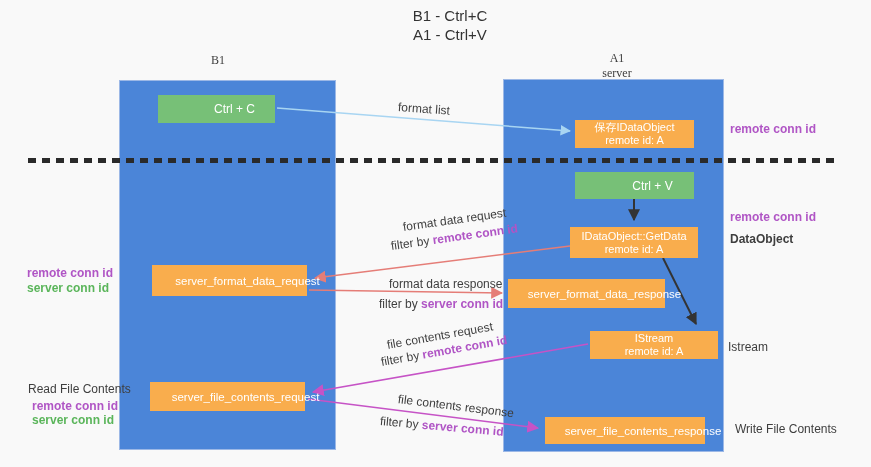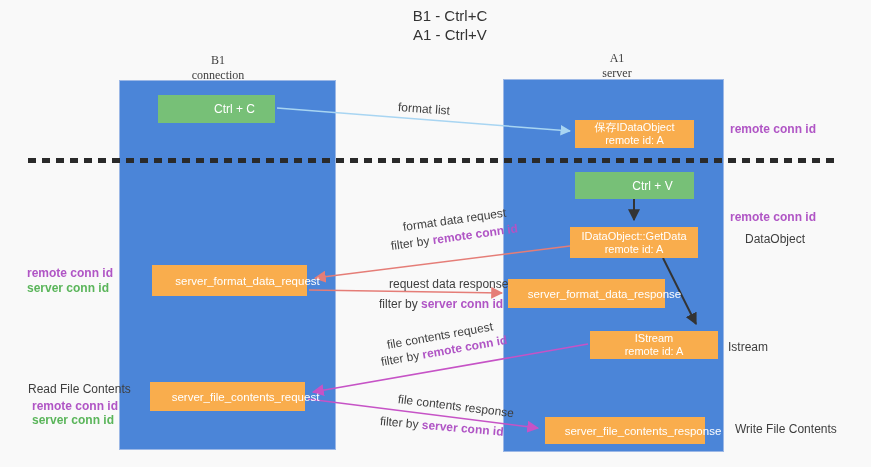--- a/index.html
+++ b/index.html
@@ -35,21 +35,20 @@
 
 <div class="canvas">
 
   <div class="abs title">
     <div>B1 - Ctrl+C</div>
     <div>A1 - Ctrl+V</div>
   </div>
 
   <div class="abs col-header" style="left:158px;top:53px;">
     <div>B1</div>
-    <div>connection</div>
   </div>
   <div class="abs col-header" style="left:557px;top:51px;">
     <div>A1</div>
     <div>server</div>
   </div>
 
   <div class="abs lifeline" style="left:119px;top:80px;width:217px;height:370px;"></div>
   <div class="abs lifeline" style="left:503px;top:79px;width:221px;height:373px;"></div>
 
   <div class="abs dashline" style="left:28px;top:158px;width:807px;"></div>
@@ -105,38 +104,38 @@
 
   <div class="abs node orange one-line" style="left:545px;top:417px;width:160px;height:27px;">server_file_contents_response</div>
 
   <div class="abs mid-label" style="left:398px;top:100px;transform:rotate(4deg);">format list</div>
 
   <div class="abs mid-label" style="left:403px;top:220px;transform:rotate(-8deg);">format data request</div>
   <div class="abs mid-label" style="left:391px;top:239px;transform:rotate(-8deg);">
     <span>filter by </span><span class="purple">remote conn id</span>
   </div>
 
-  <div class="abs mid-label" style="left:389px;top:277px;">request data response</div>
+  <div class="abs mid-label" style="left:389px;top:277px;">format data response</div>
   <div class="abs mid-label" style="left:379px;top:297px;">
     <span>filter by </span><span class="purple">server conn id</span>
   </div>
 
   <div class="abs mid-label" style="left:387px;top:338px;transform:rotate(-10deg);">file contents request</div>
   <div class="abs mid-label" style="left:381px;top:355px;transform:rotate(-10deg);">
     <span>filter by </span><span class="purple">remote conn id</span>
   </div>
 
   <div class="abs mid-label" style="left:398px;top:392px;transform:rotate(7deg);">file contents response</div>
   <div class="abs mid-label" style="left:380px;top:414px;transform:rotate(5deg);">
     <span>filter by </span><span class="purple">server conn id</span>
   </div>
 
   <div class="abs side-label purple" style="left:730px;top:122px;">remote conn id</div>
   <div class="abs side-label purple" style="left:730px;top:210px;">remote conn id</div>
-  <div class="abs side-label" style="left:745px;top:232px;">DataObject</div>
+  <div class="abs side-label" style="left:730px;top:232px;font-weight:bold;">DataObject</div>
   <div class="abs side-label" style="left:728px;top:340px;">Istream</div>
   <div class="abs side-label" style="left:735px;top:422px;">Write File Contents</div>
 
   <div class="abs side-label" style="left:27px;top:266px;line-height:15px;">
     <div class="purple">remote conn id</div>
     <div class="greent">server conn id</div>
   </div>
   <div class="abs side-label" style="left:28px;top:382px;">Read File Contents</div>
   <div class="abs side-label purple" style="left:32px;top:399px;">remote conn id</div>
   <div class="abs side-label greent" style="left:32px;top:413px;">server conn id</div>

